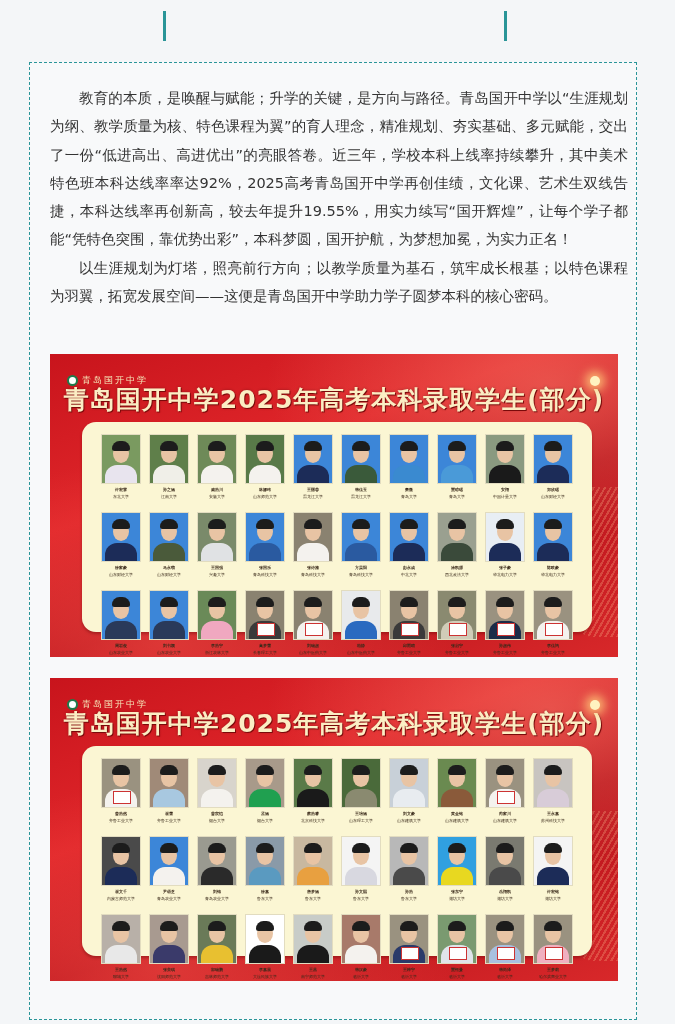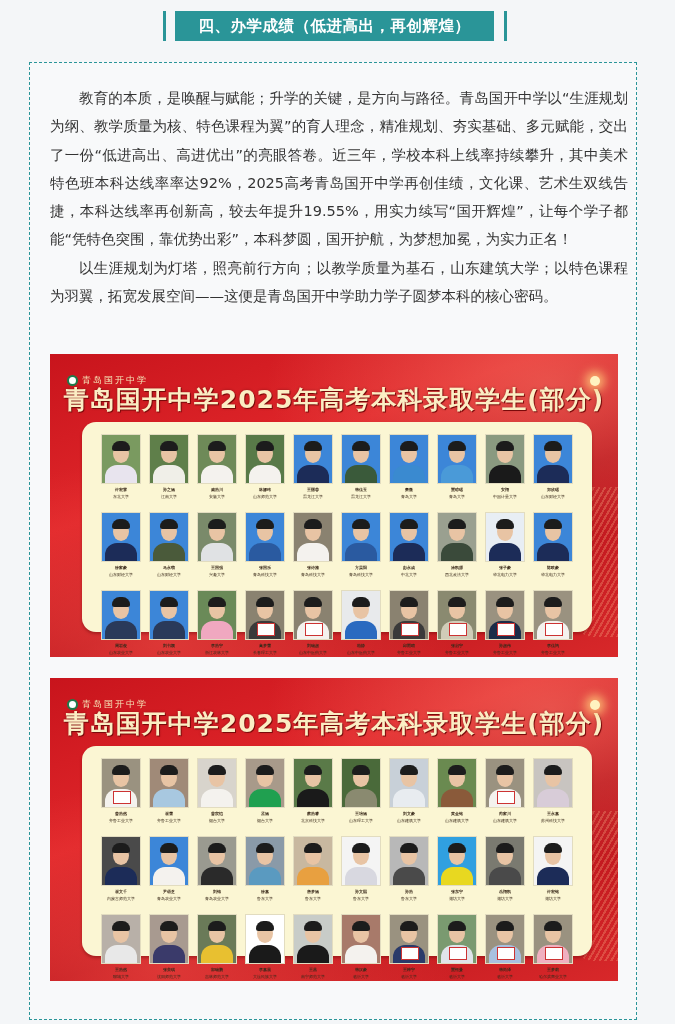--- a/index.html
+++ b/index.html
@@ -100,28 +100,27 @@
     font-size:4px; color:#3a2a1a; line-height:6px; white-space:nowrap; text-align:center;
     transform:scale(1); margin-top:1px;
   }
   .s-name { margin-top:3px; font-weight:bold; }
 </style>
 </head>
 <body>
 
 <div class="header-wrap">
   <div class="header-bar-left"></div>
-  <div class="header-title">四、办学成绩（低进高出，再创辉煌）</div>
   <div class="header-bar-right"></div>
 </div>
 
 <div class="content-box"></div>
 
 <p class="para p1">教育的本质，是唤醒与赋能；升学的关键，是方向与路径。青岛国开中学以“生涯规划为纲、教学质量为核、特色课程为翼”的育人理念，精准规划、夯实基础、多元赋能，交出了一份“低进高出、高进优出”的亮眼答卷。近三年，学校本科上线率持续攀升，其中美术特色班本科达线率率达92%，2025高考青岛国开中学再创佳绩，文化课、艺术生双线告捷，本科达线率再创新高，较去年提升19.55%，用实力续写“国开辉煌”，让每个学子都能“凭特色突围，靠优势出彩”，本科梦圆，国开护航，为梦想加冕，为实力正名！</p>
-<p class="para p2">以生涯规划为灯塔，照亮前行方向；以教学质量为基石，山东建筑大学；以特色课程为羽翼，拓宽发展空间——这便是青岛国开中学助力学子圆梦本科的核心密码。</p>
+<p class="para p2">以生涯规划为灯塔，照亮前行方向；以教学质量为基石，筑牢成长根基；以特色课程为羽翼，拓宽发展空间——这便是青岛国开中学助力学子圆梦本科的核心密码。</p>
 
 <div class="poster poster-1">
   <div class="poster-logo">
     <span class="logo-circle"></span>
     <span class="logo-text">青岛国开中学</span>
   </div>
   <div class="poster-title">青岛国开中学2025年高考本科录取学生(部分)</div>
   <div class="glow"></div>
   <div class="swirl"></div>
   <div class="panel">

